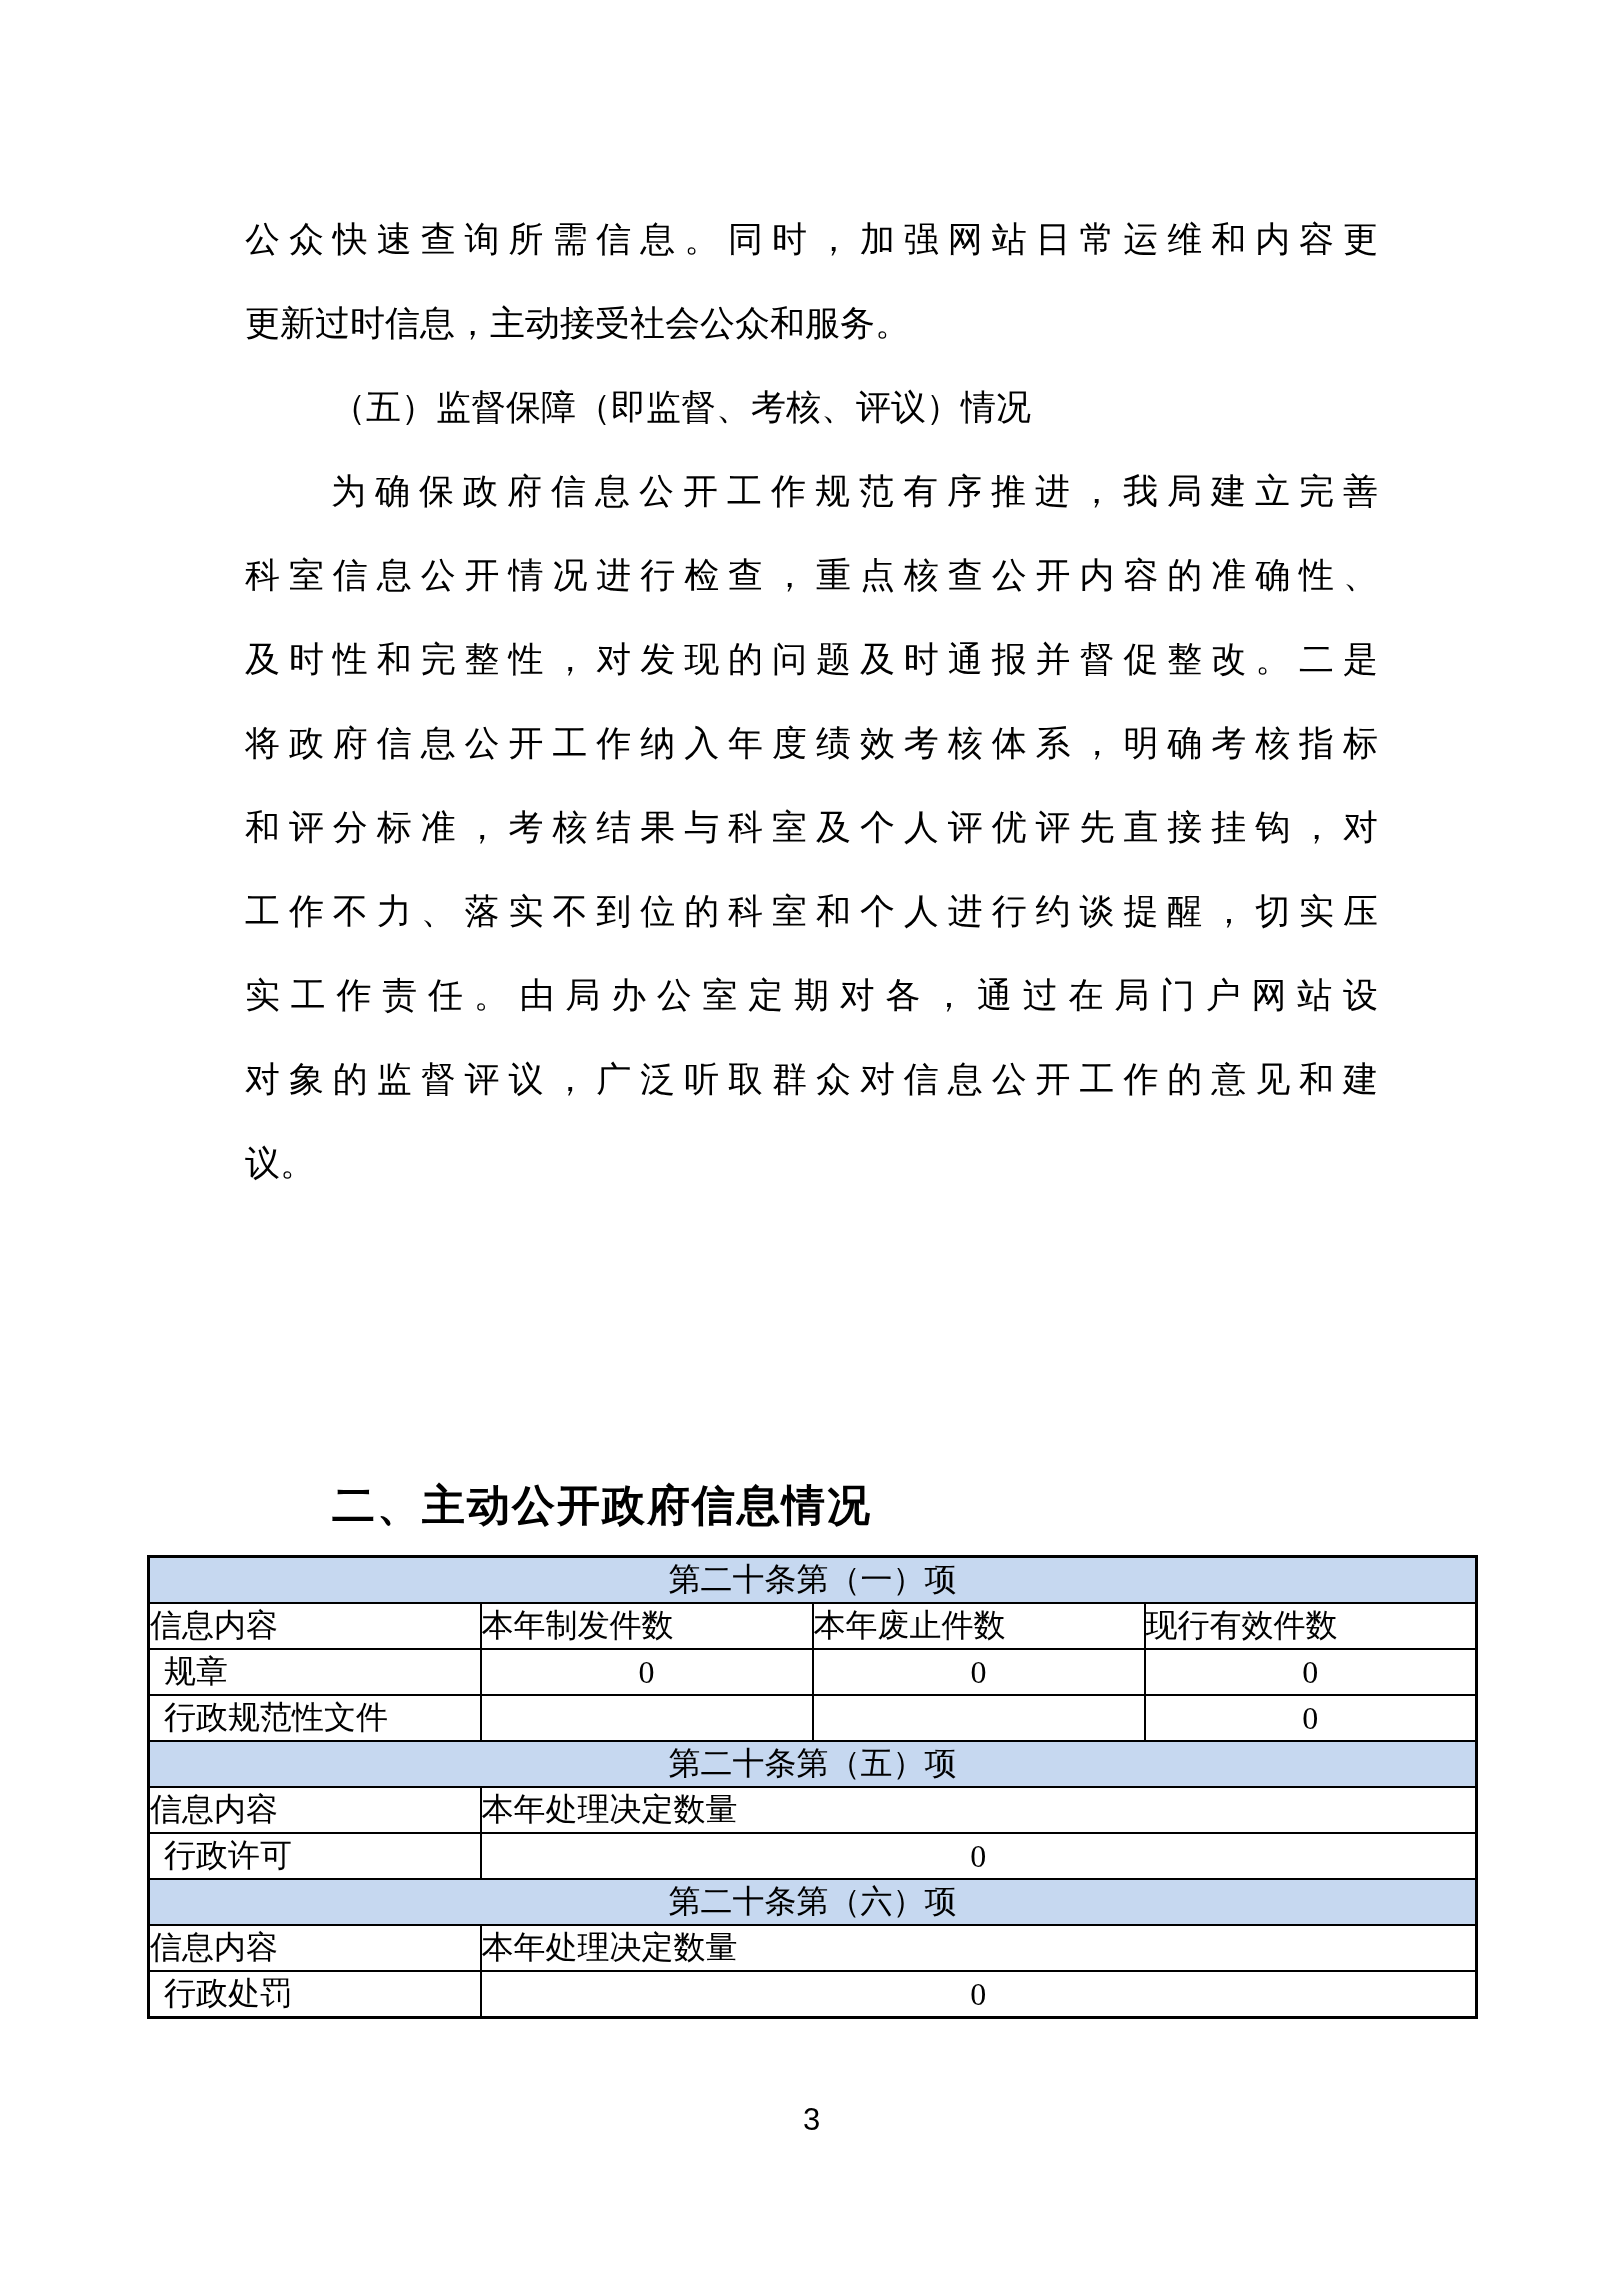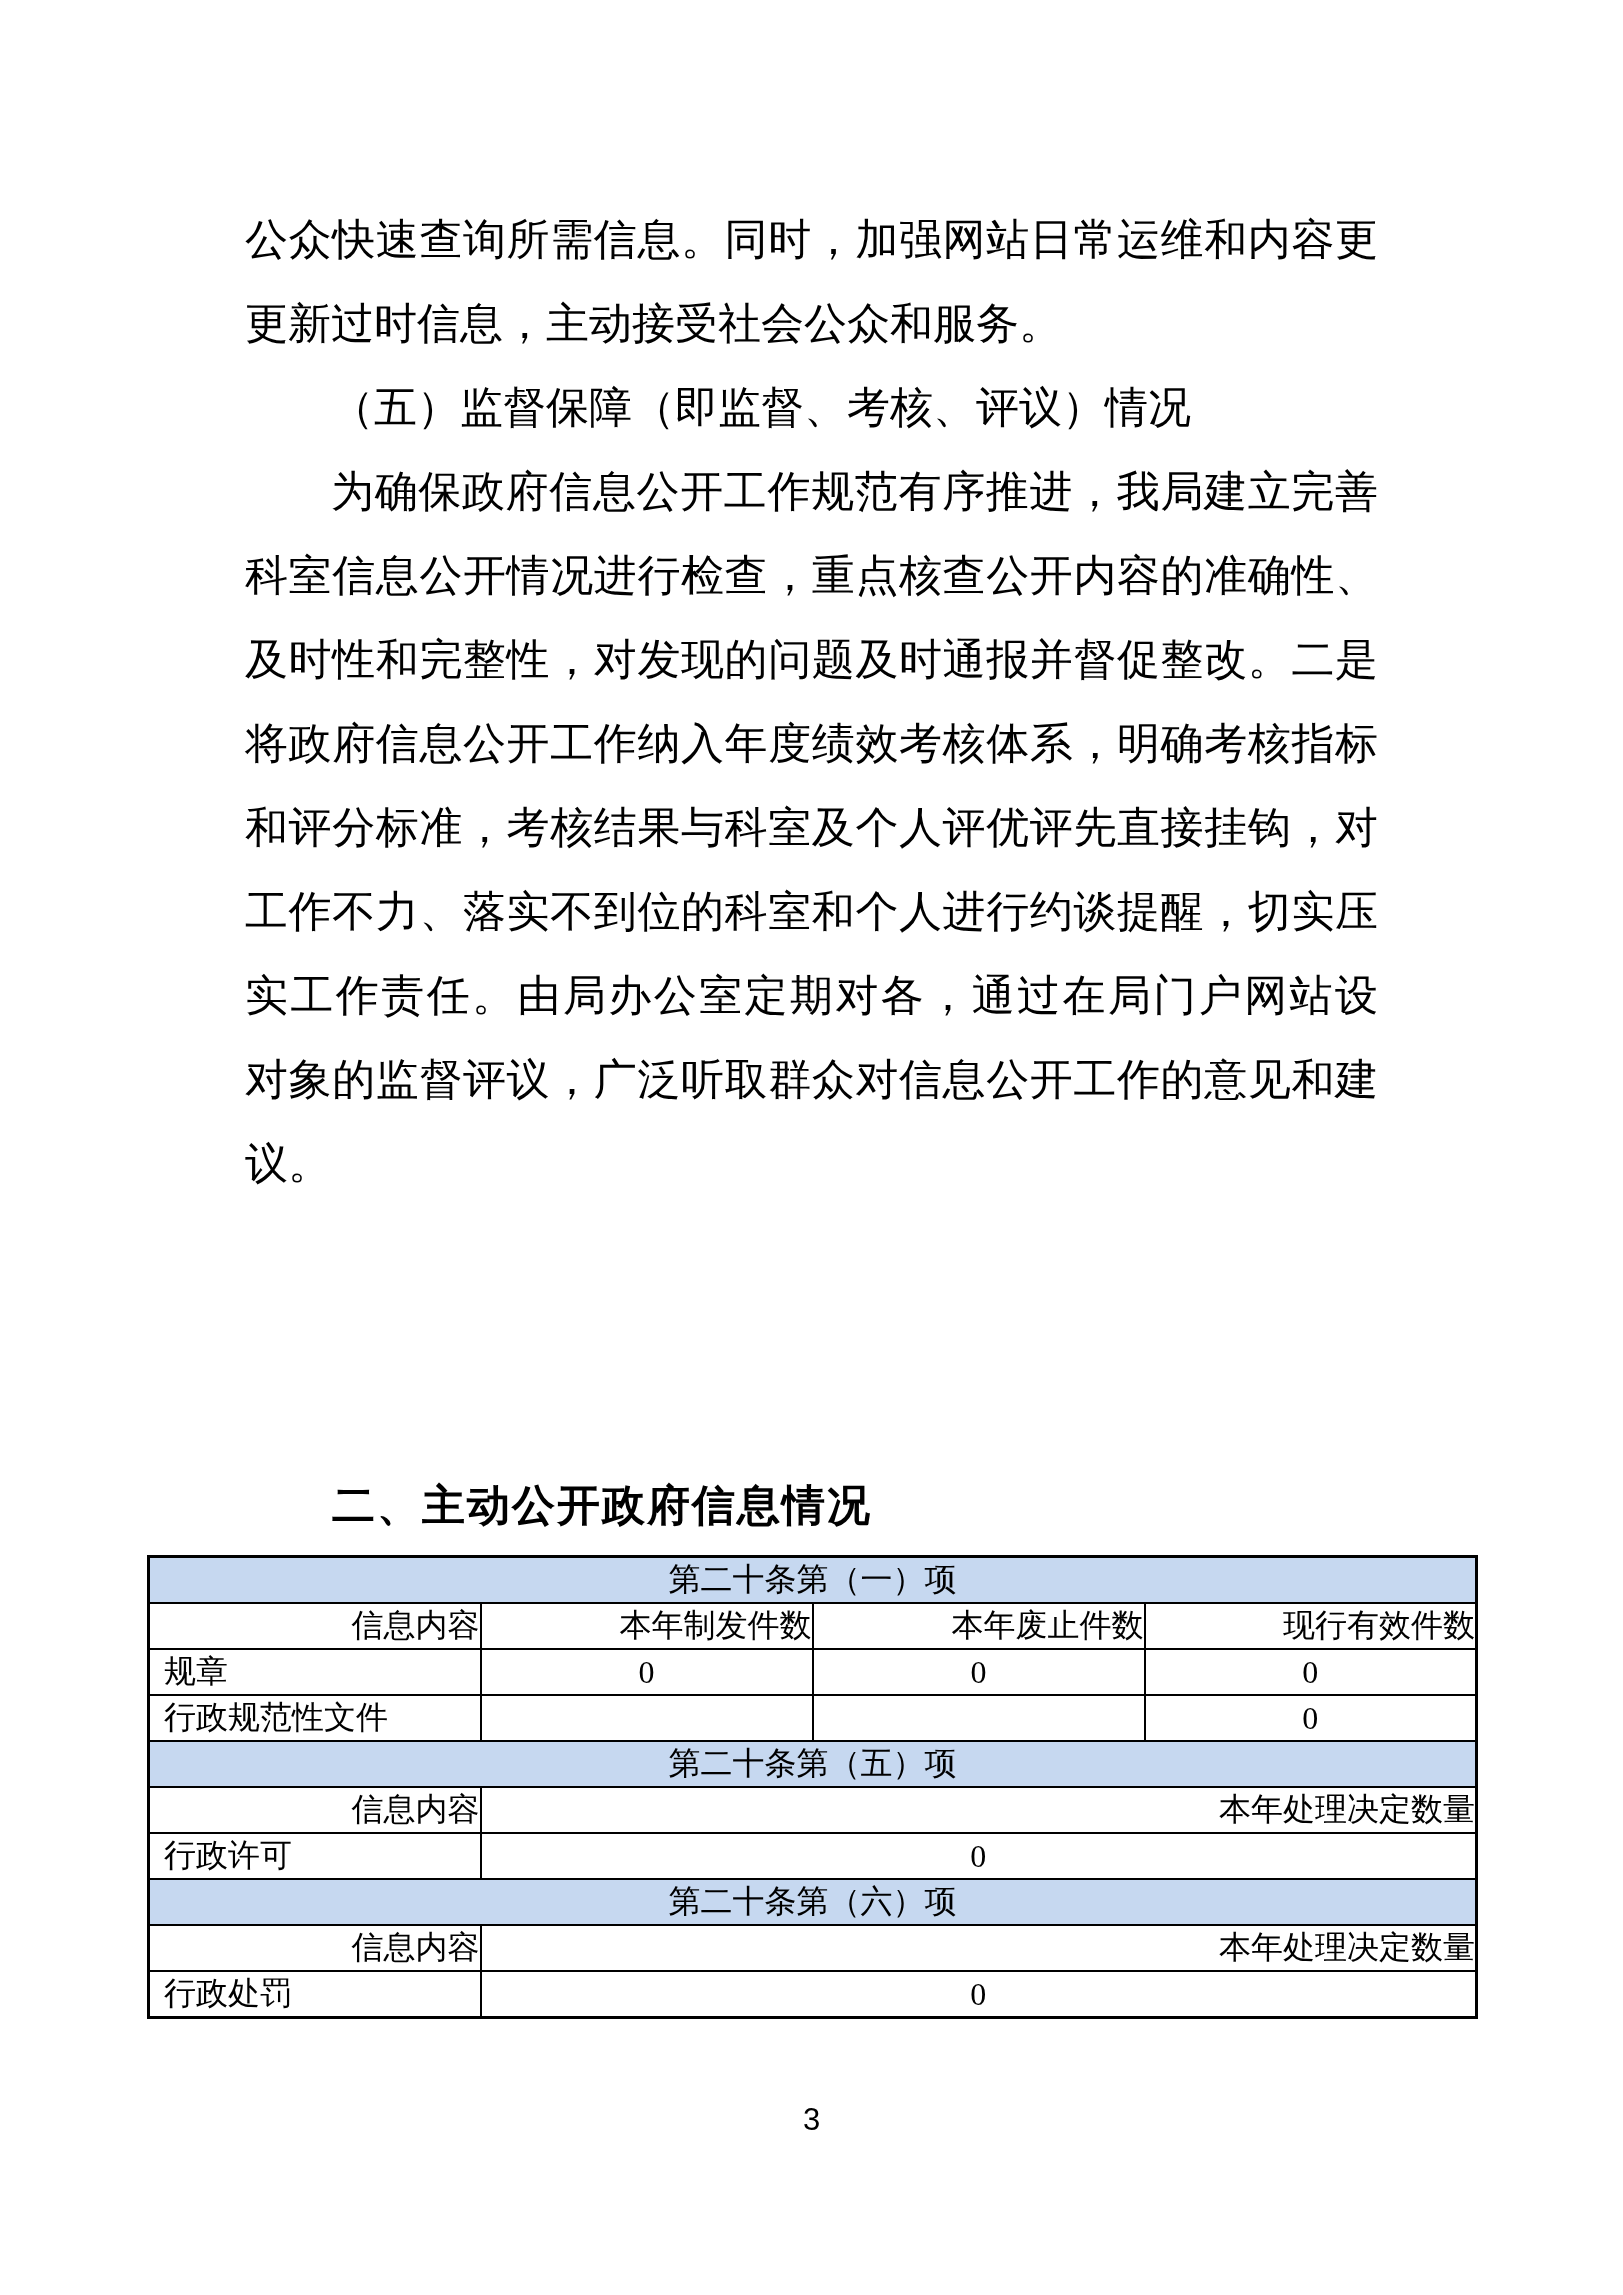--- a/index.html
+++ b/index.html
@@ -17,21 +17,21 @@
   
   .text-block {
     position: absolute;
     left: 245px;
     top: 198px;
     width: 1133px;
   }
   .line {
     height: 84px;
     line-height: 84px;
-    font-size: 43px;
+    font-size: 35px;
     white-space: nowrap;
     text-align: left;
   }
   .line.j {
     white-space: normal;
     text-align: justify;
     text-align-last: justify;
   }
   .line.indent { padding-left: 86px; }
   
@@ -64,21 +64,21 @@
     border-bottom: 2.6px solid #000;
     height: 46px;
     font-size: 32px;
     vertical-align: middle;
     overflow: hidden;
   }
   td.bar {
     background: var(--header-bg);
     text-align: center;
   }
-  td.head { text-align: right; }
+  td.head { text-align: left; }
   td.label {
     text-align: left;
     padding-left: 14px;
   }
   td.num {
     text-align: center;
     font-size: 34px;
   }
   
   .page-number {

